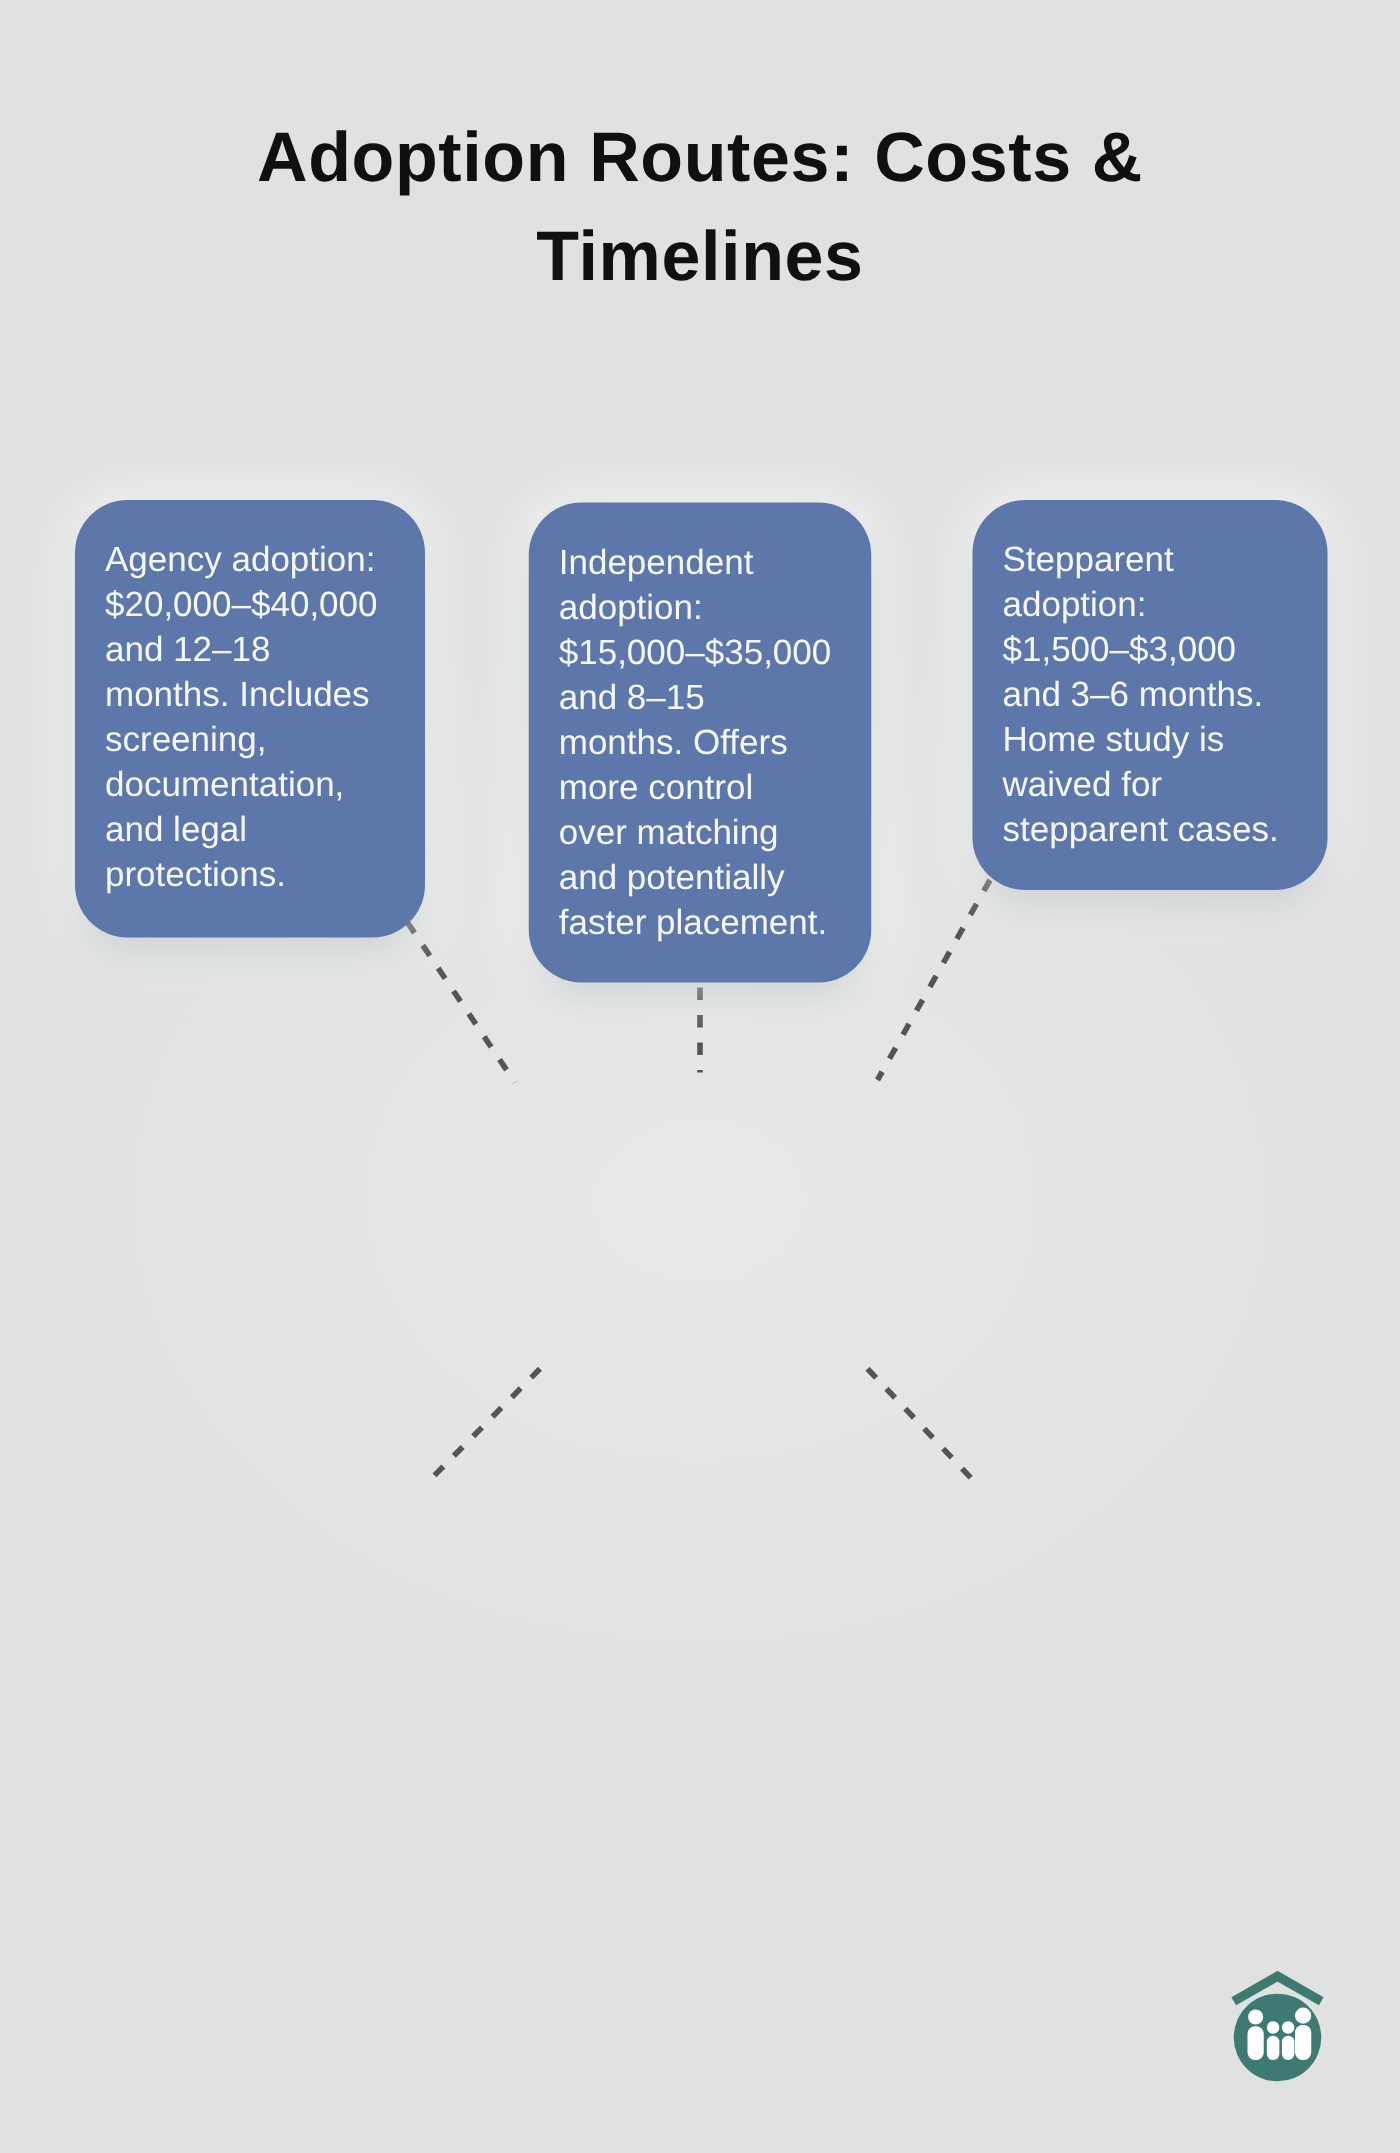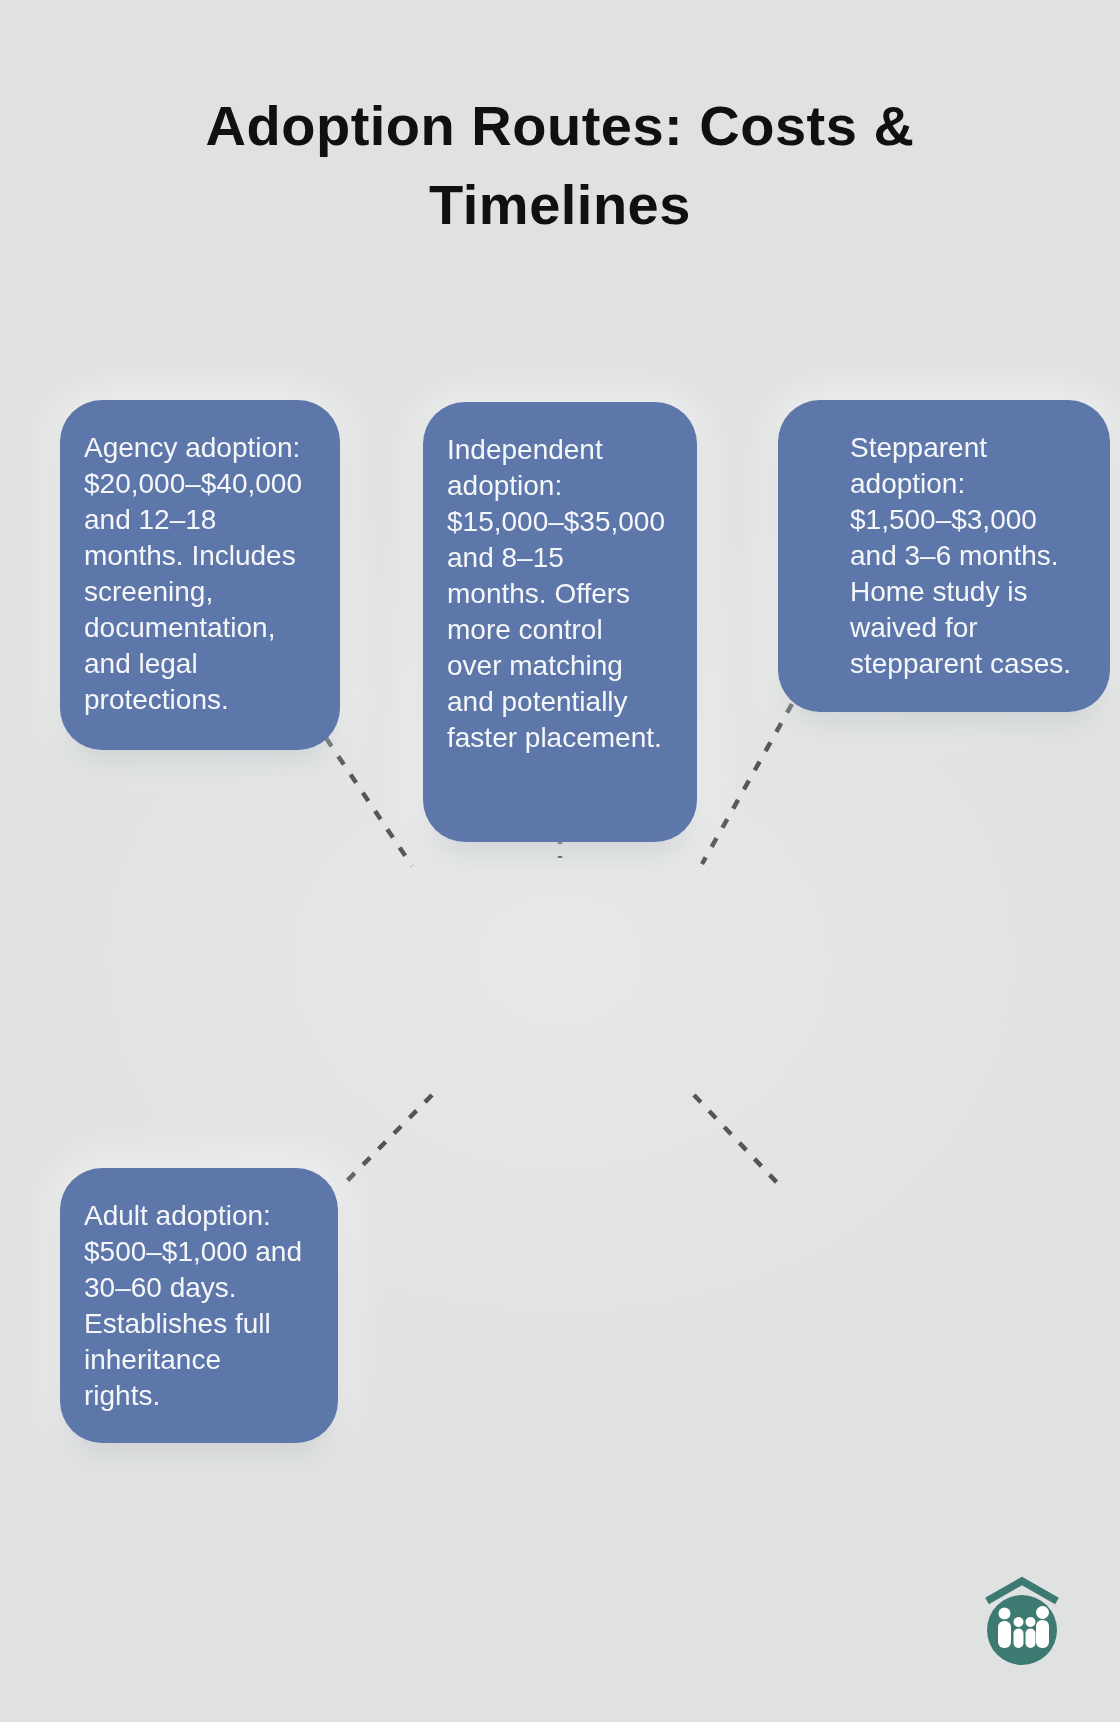--- a/index.html
+++ b/index.html
@@ -54,22 +54,22 @@
   }
   .node p {
     margin: 0;
     padding: 30px 24px;
     color: var(--node-text, #f5f7f9);
     font-size: 28px;
     line-height: 36px;
     white-space: pre-line;
   }
   .node-agency      { left: 60px;  top: 400px;  width: 280px; height: 350px; }
-  .node-independent { left: 423px; top: 402px;  width: 274px; height: 440px; }
-  .node-stepparent  { left: 778px; top: 400px;  width: 284px; height: 312px; padding-left: 48px; }
+  .node-independent { left: 423px; top: 402px;  width: 274px; height: 384px; }
+  .node-stepparent  { left: 778px; top: 400px;  width: 284px; height: 312px; }
   .node-adult       { left: 60px;  top: 1168px; width: 278px; height: 275px; }
   .node-foster      { left: 782px; top: 1168px; width: 278px; height: 314px; }
   .center-box {
     position: absolute;
     left: 381px;
     top: 858px;
     width: 358px;
     height: 239px;
     background: var(--center-bg, #eef0f1);
     border-radius: 36px;
@@ -141,28 +141,20 @@
   <div class="node node-stepparent">
     <p>Stepparent
 adoption:
 $1,500–$3,000
 and 3–6 months.
 Home study is
 waived for
 stepparent cases.</p>
   </div>
 
-  <div class="node node-adult">
-    <p>Adult adoption:
-$500–$1,000 and
-30–60 days.
-Establishes full
-inheritance
-rights.</p>
-  </div>
 
 
 
   <svg class="logo" viewBox="0 0 100 112" xmlns="http://www.w3.org/2000/svg" aria-hidden="true">
     <circle class="teal" cx="42" cy="57" r="35"></circle>
     <path class="roof" d="M 7 28 L 42 8 L 77 28"></path>
 
     <circle class="person" cx="24.5" cy="40.5" r="6"></circle>
     <rect class="person" x="18" y="48" width="13" height="27" rx="6"></rect>
 

